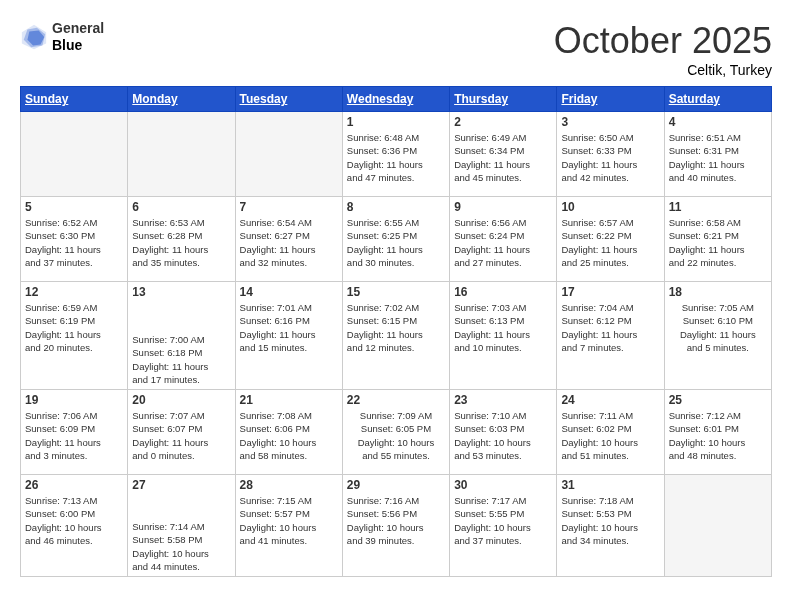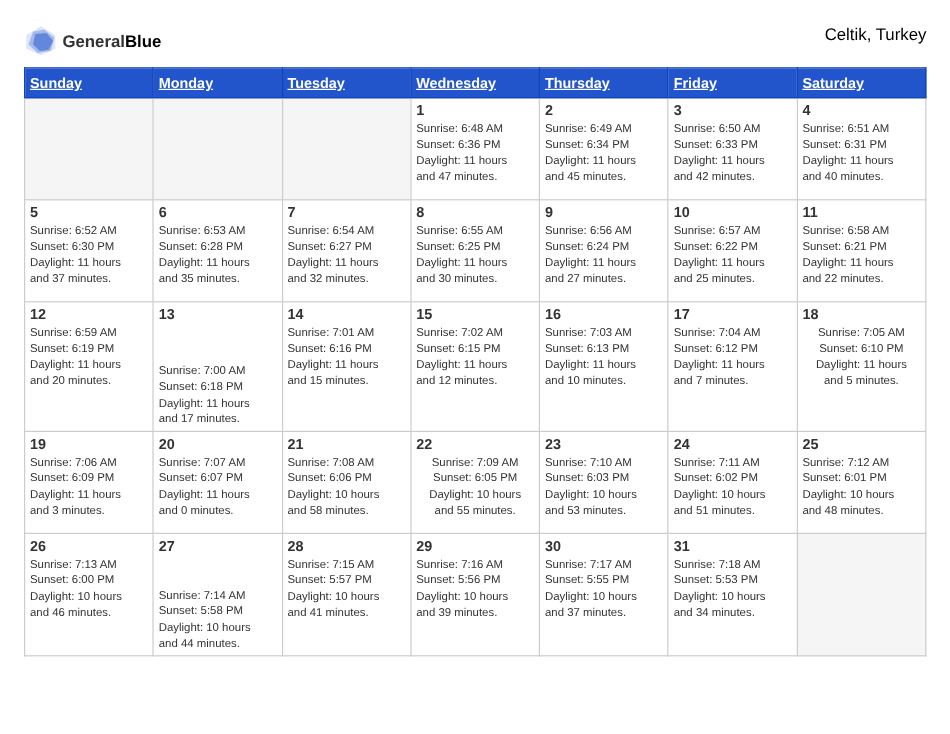--- a/index.html
+++ b/index.html
@@ -16,21 +16,21 @@
       align-items: flex-start;
       margin-bottom: 8px;
     }
     .logo {
       display: flex;
       align-items: center;
       gap: 4px;
     }
     .logo-text {
       display: flex;
-      flex-direction: row;
+      flex-direction: column;
       font-size: 14px;
       font-weight: bold;
       line-height: 1.2;
     }
     .logo-general { color: #333; }
     .logo-blue { color: #000000; }
     .logo-icon {
       width: 28px;
       height: 28px;
     }
@@ -97,20 +97,21 @@
       <polygon points="15,2 28,10 28,22 15,28 2,22 2,10" fill="#2255cc" opacity="0.15"></polygon>
       <polygon points="18,5 27,12 24,24 12,26 4,18 8,7" fill="#2255cc" opacity="0.3"></polygon>
       <polygon points="20,8 26,15 22,23 14,24 8,18 10,9" fill="#2255cc" opacity="0.5"></polygon>
     </svg>
     <div class="logo-text">
       <span class="logo-general">General</span>
       <span class="logo-blue">Blue</span>
     </div>
   </div>
   <div class="title-area">
+    <div class="month-title">October 2025</div>
     <div class="subtitle">Celtik, Turkey</div>
   </div>
 </div>
 
 <table class="calendar">
   <thead>
     <tr>
     <th>Sunday</th>
         <th>Monday</th>
         <th>Tuesday</th>

